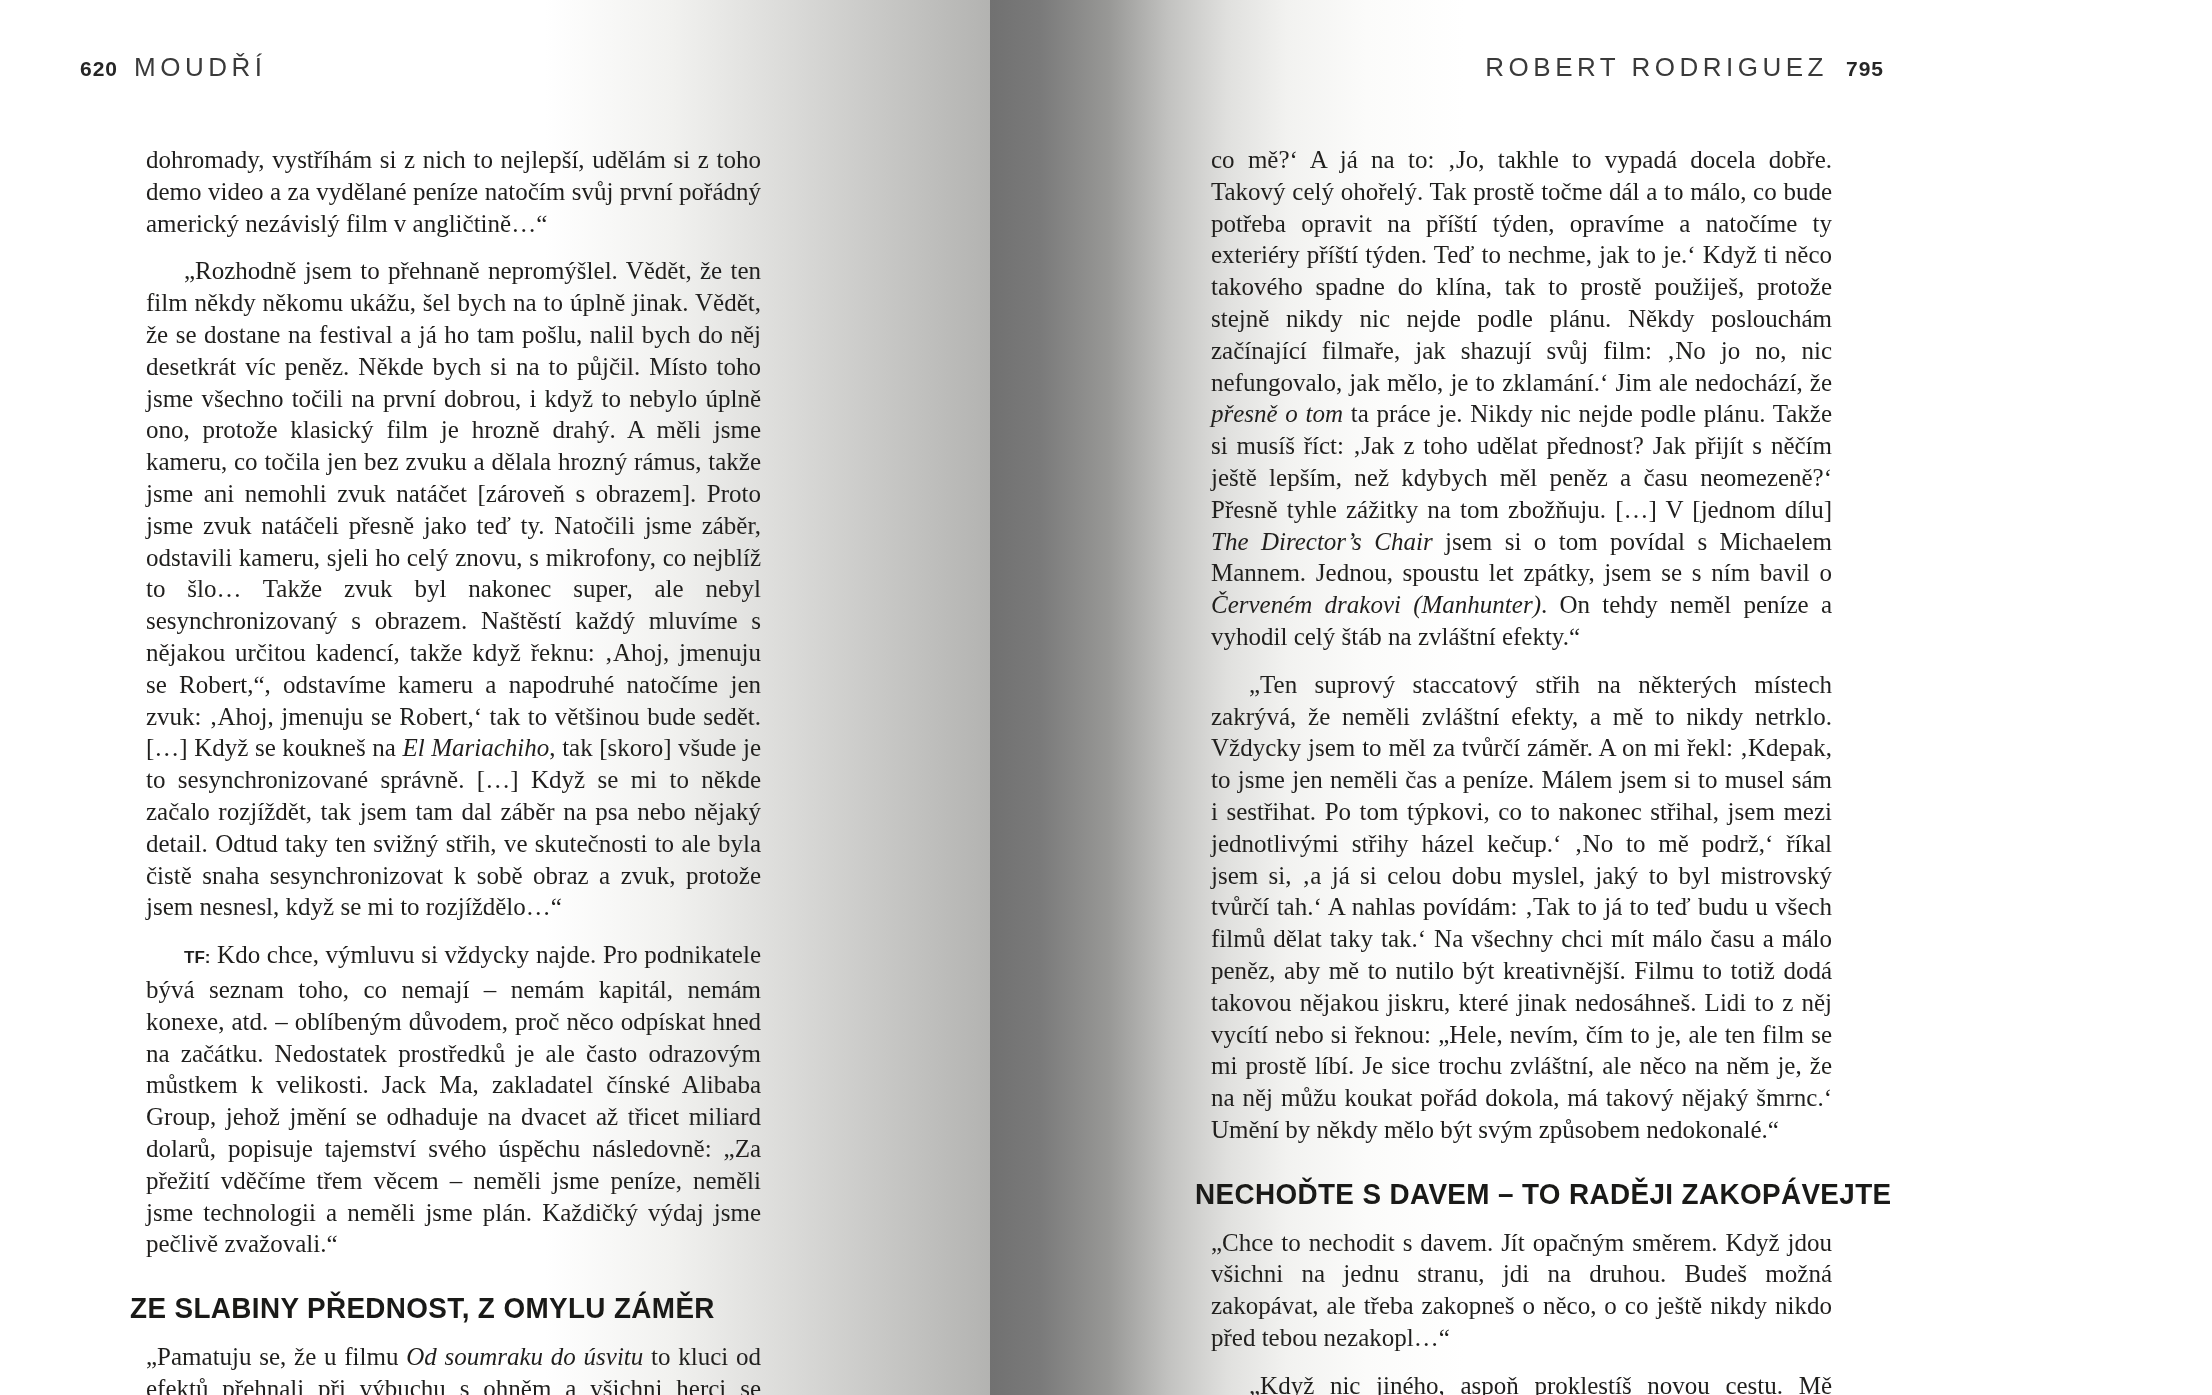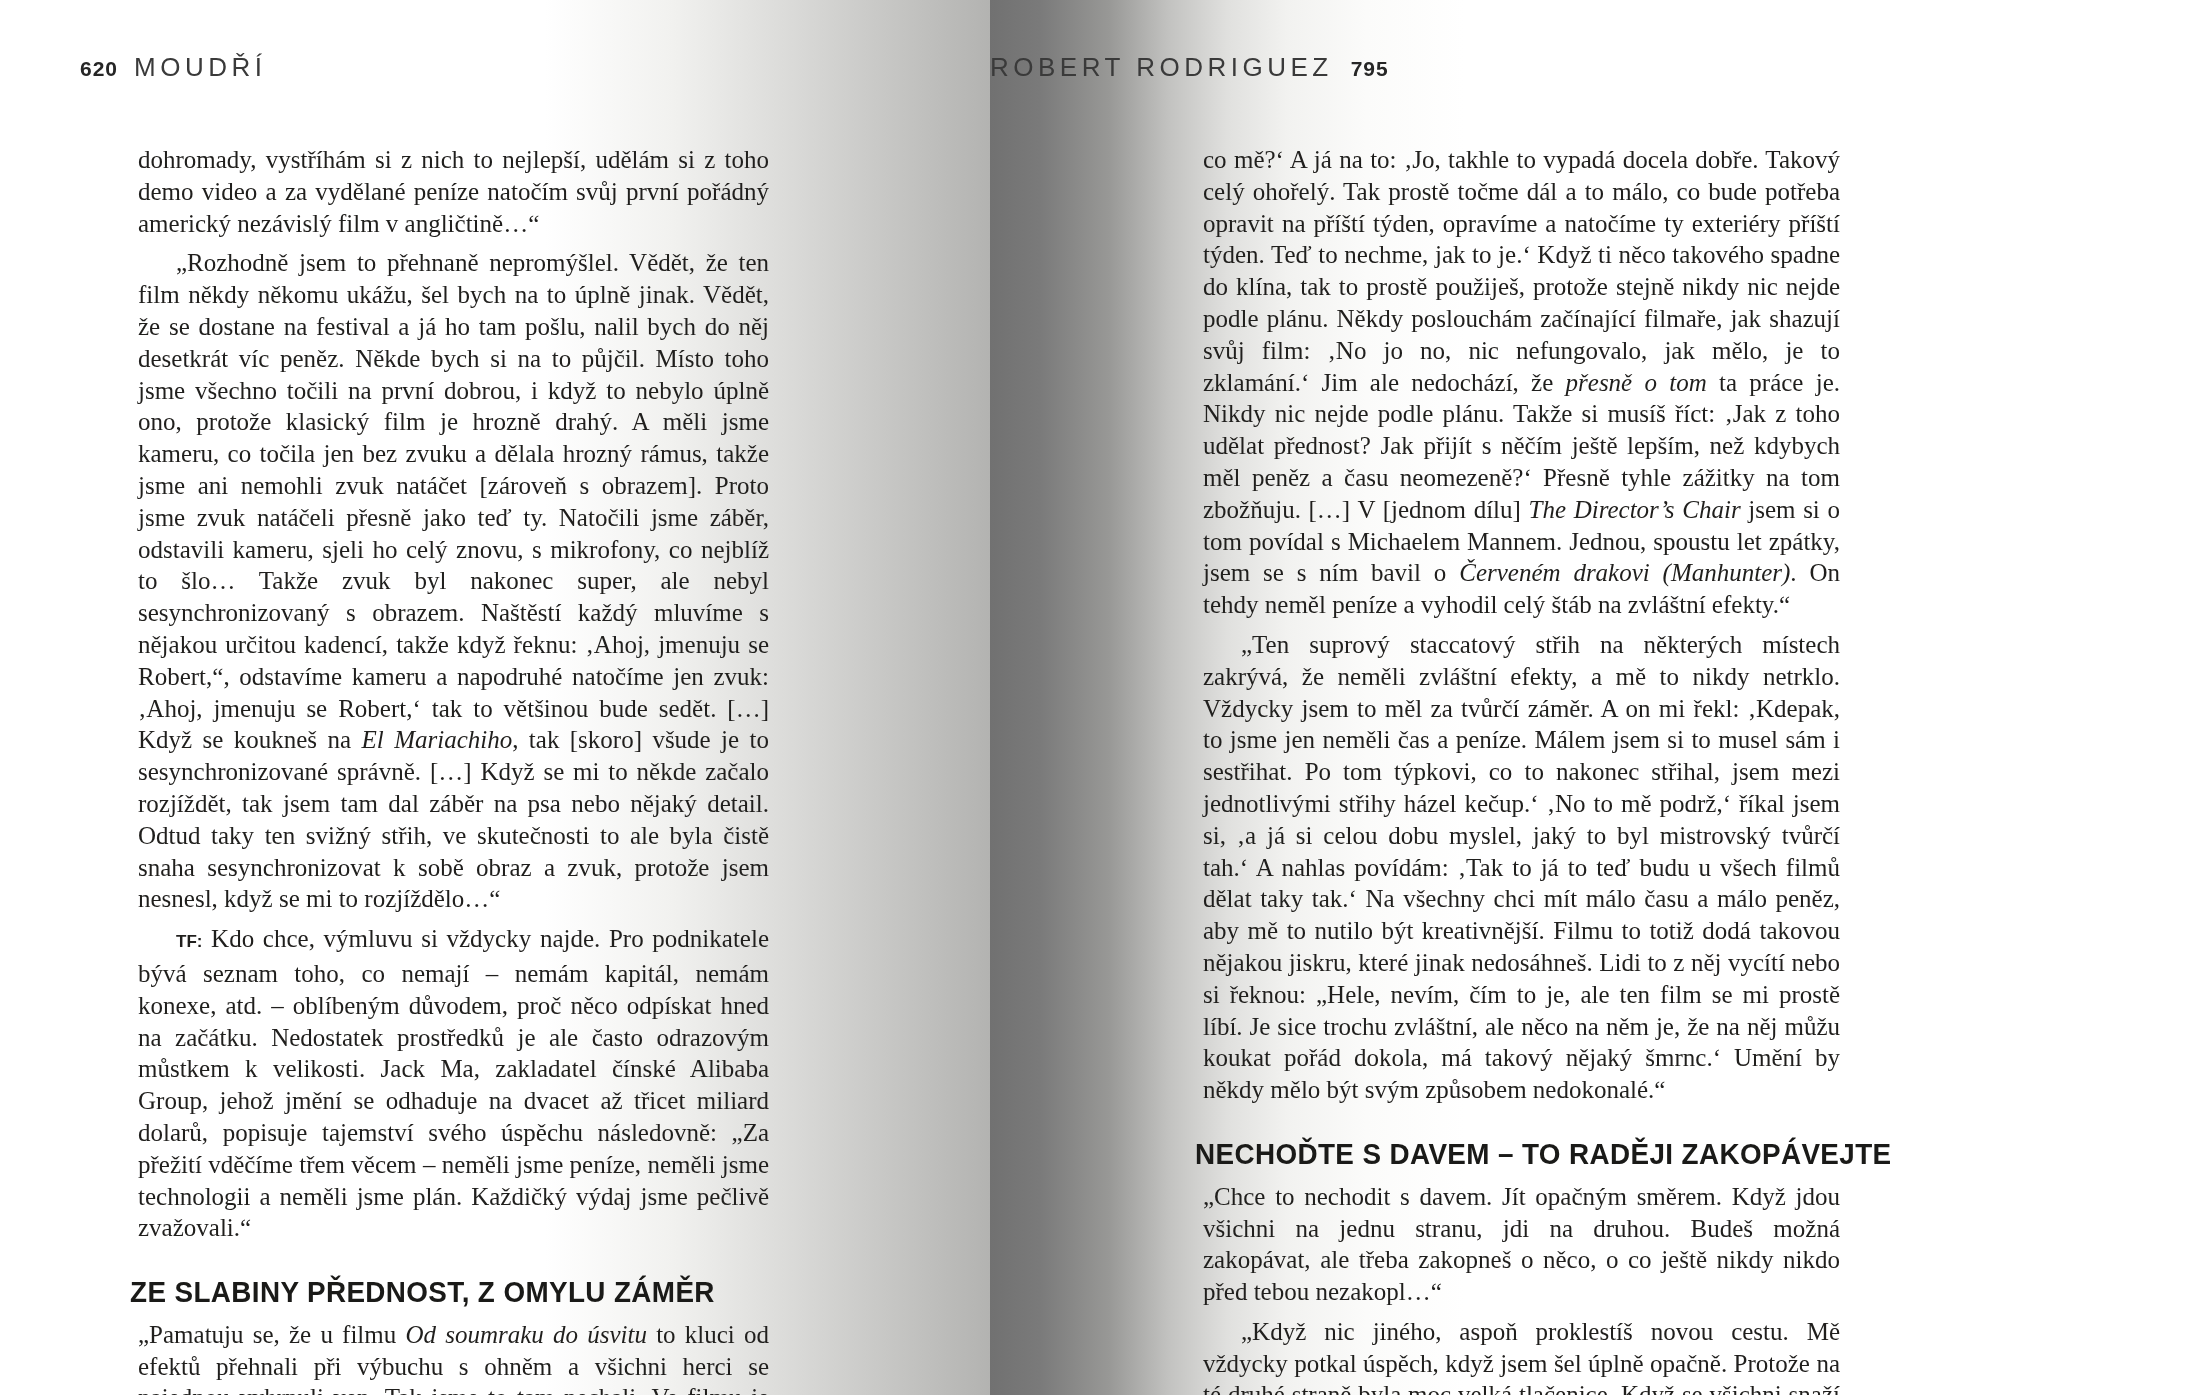--- a/index.html
+++ b/index.html
@@ -43,21 +43,21 @@
     align-items: baseline;
     height: 26px;
     font-family: "Liberation Sans", sans-serif;
   }
   .page-left .running-header {
     padding-left: 80px;
     justify-content: flex-start;
   }
   .page-right .running-header {
     padding-right: 96px;
-    justify-content: flex-start;
+    justify-content: flex-end;
   }
   .folio {
     font-weight: 700;
     font-size: 21px;
     letter-spacing: 1px;
     color: #262626;
   }
   .running-head {
     font-weight: 400;
     font-size: 26px;
@@ -70,21 +70,21 @@
   .page-body {
     margin-top: 66px;
     font-size: 25px;
     line-height: 31.8px;
     text-align: justify;
   }
   .page-left .page-body  { margin-left: 130px; margin-right: 213px; }
   .page-right .page-body { margin-left: 205px; margin-right: 132px; }
 
   p.para {
-    margin: 8px;
+    margin: 16px;
   }
   p.para.indent { text-indent: 38px; }
 
   .run-italic { font-style: italic; }
   .run-bold {
     font-weight: 700;
     font-family: "Liberation Sans", sans-serif;
     font-size: 17px;
   }
 

